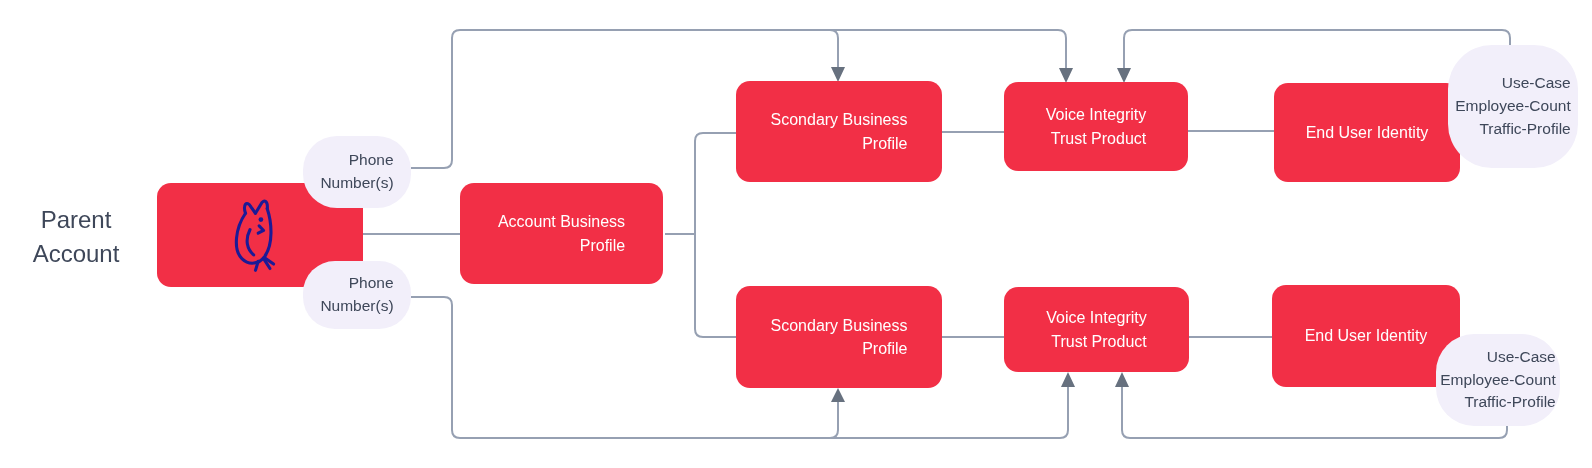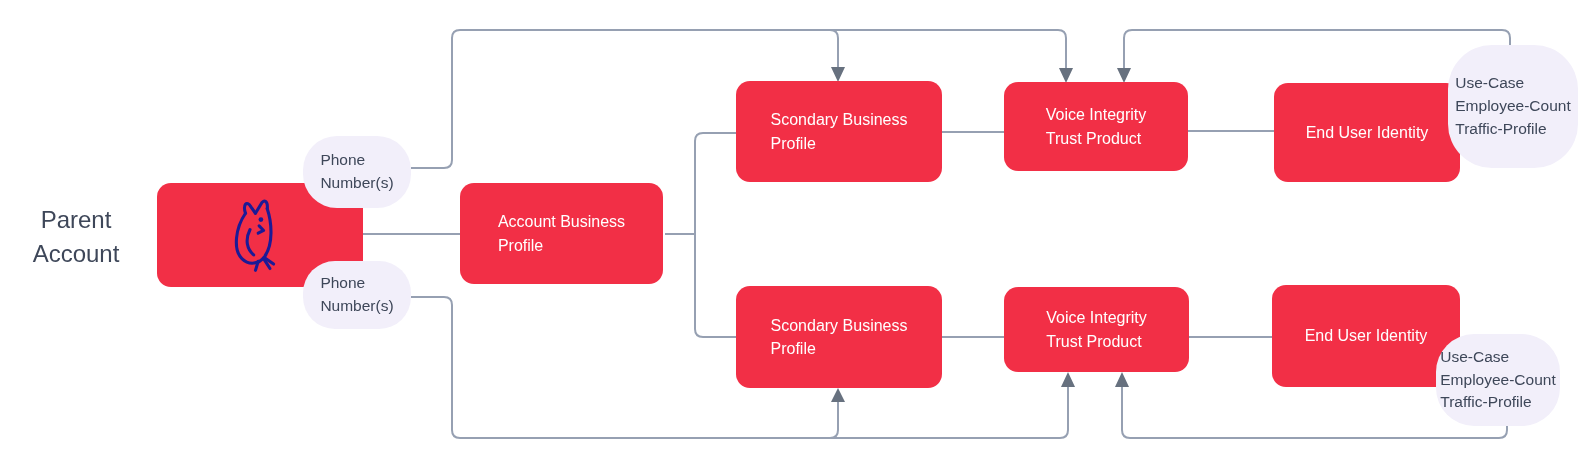--- a/index.html
+++ b/index.html
@@ -10,21 +10,21 @@
     --dark-text:#3E4759;
     --node-text:#FFFFFF;
     --owl:#1C1A96;
   }
   *{box-sizing:border-box;margin:0;padding:0}
   body{background:#ffffff;font-family:"Liberation Sans",sans-serif;}
   .canvas{position:relative;width:1592px;height:468px;background:#ffffff;overflow:hidden;}
   .wires{position:absolute;left:0;top:0;z-index:1;}
   .wire{stroke:var(--connector);stroke-width:2;fill:none;}
   .ahead{fill:var(--arrow);stroke:none;}
-  .node{position:absolute;display:flex;align-items:center;justify-content:center;text-align:left;}
+  .node{position:absolute;display:flex;align-items:center;justify-content:center;text-align:right;}
   .rednode{background:var(--red);border-radius:14px;z-index:2;}
   .rednode .lbl{color:var(--node-text);font-size:16px;line-height:1.45;white-space:pre-line;}
   .bubble{background:var(--lavender);z-index:3;}
   .bubble .lbl{color:var(--dark-text);font-size:15.5px;line-height:1.48;white-space:pre-line;}
   .free-label{position:absolute;z-index:2;color:var(--dark-text);font-size:24px;line-height:1.4;
     text-align:center;white-space:pre-line;}
   .owl{display:block;}
 </style>
 </head>
 <body>

